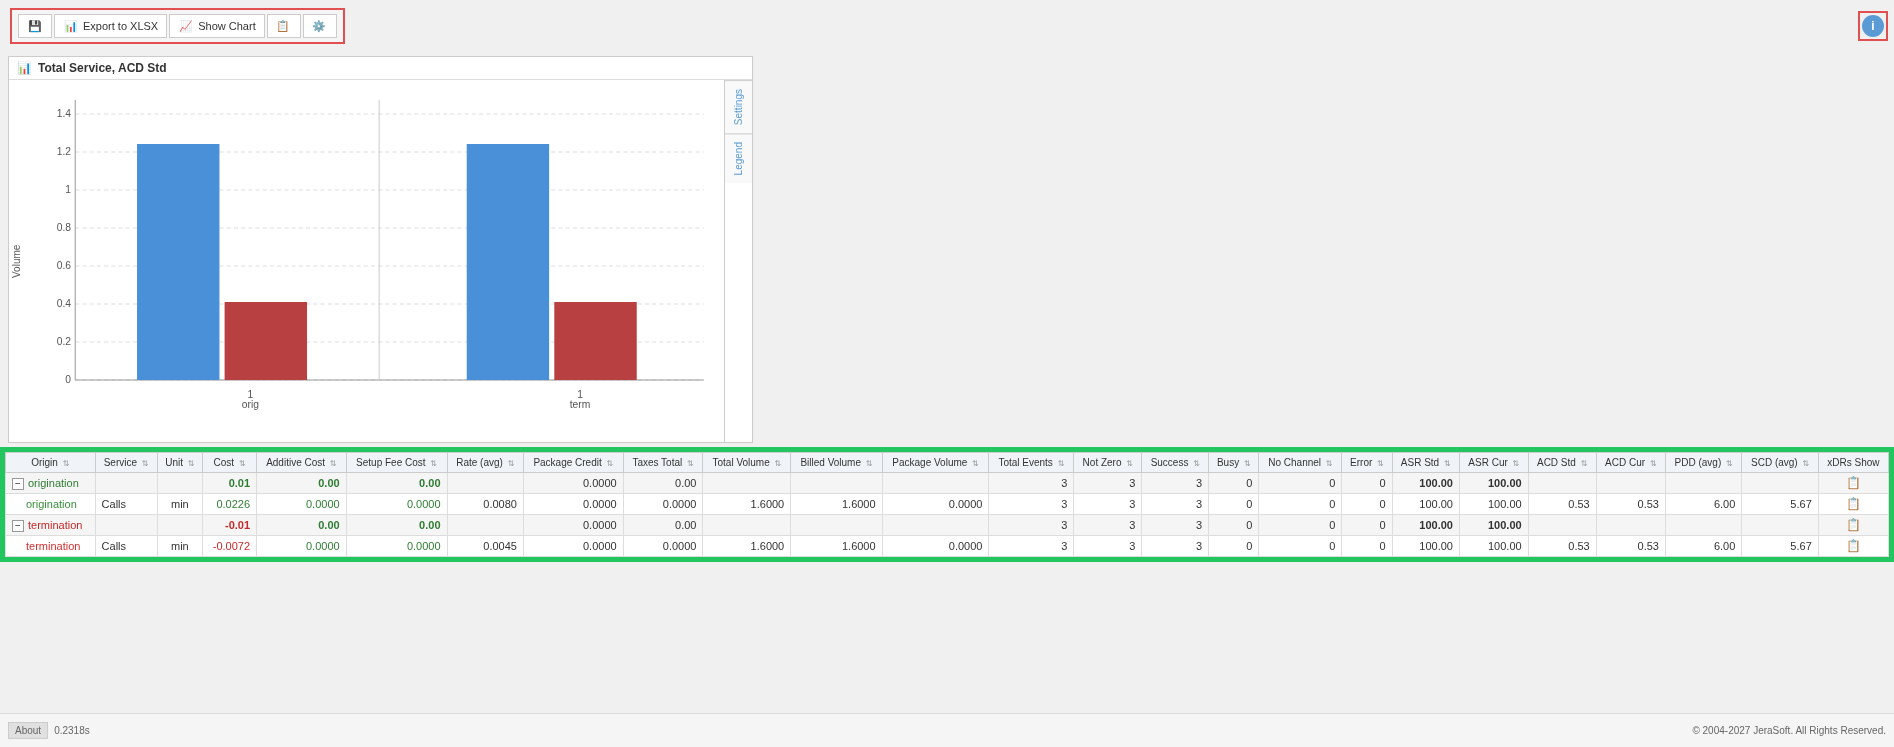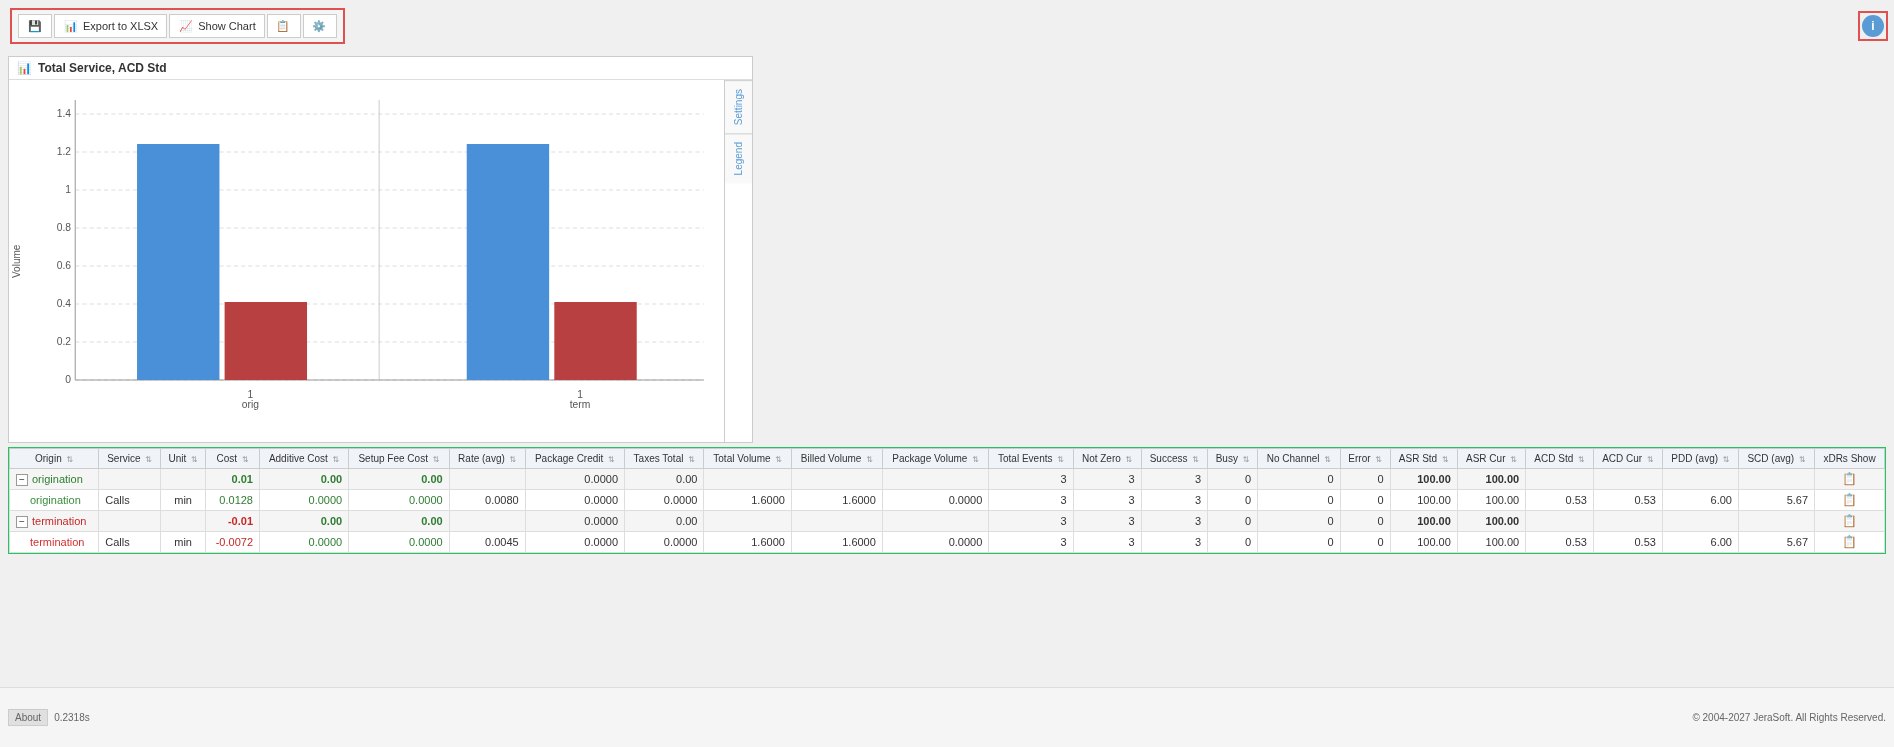--- a/index.html
+++ b/index.html
@@ -105,24 +105,24 @@
       cursor: pointer;
       border-bottom: 1px solid #ccc;
       background: #f9f9f9;
       display: flex;
       align-items: center;
       justify-content: center;
     }
 
     
     .table-container {
-      margin: 4px 8px;
+      margin: 4px 0;
       overflow-x: auto;
       background: #a21caf;
-      border: 1px solid #22c55e;
+      border: 5px solid #22c55e;
     }
     table {
       width: 100%;
       border-collapse: collapse;
       font-size: 11px;
       white-space: nowrap;
     }
     thead tr {
       background: #f0f4f8;
     }
@@ -175,21 +175,21 @@
       color: #5b9bd5;
       cursor: pointer;
       font-size: 12px;
     }
 
     
     .footer {
       display: flex;
       justify-content: space-between;
       align-items: center;
-      padding: 21px 8px;
+      padding: 8px 8px;
       background: #f5f5f5;
       border-top: 1px solid #ddd;
       font-size: 10px;
       color: #666;
       position: fixed;
       bottom: 0;
       left: 0;
       right: 0;
     }
     .footer-about {
@@ -348,21 +348,21 @@
             <td></td>
             <td></td>
             <td></td>
             <td></td>
             <td class="center"><span class="copy-icon">📋</span></td>
           </tr>
           <tr class="detail-row">
             <td class="left" style="padding-left: 20px;"><span style="color: rgb(56, 142, 60);">origination</span></td>
             <td class="left">Calls</td>
             <td class="center">min</td>
-            <td style="color: rgb(46, 125, 50); font-weight: normal;">0.0128</td>
+            <td style="color: rgb(46, 125, 50); font-weight: normal;">0.0226</td>
             <td style="color: rgb(46, 125, 50);">0.0000</td>
             <td style="color: rgb(46, 125, 50);">0.0000</td>
             <td>0.0080</td>
             <td>0.0000</td>
             <td>0.0000</td>
             <td>1.6000</td>
             <td>1.6000</td>
             <td>0.0000</td>
             <td>3</td>
             <td>3</td>

